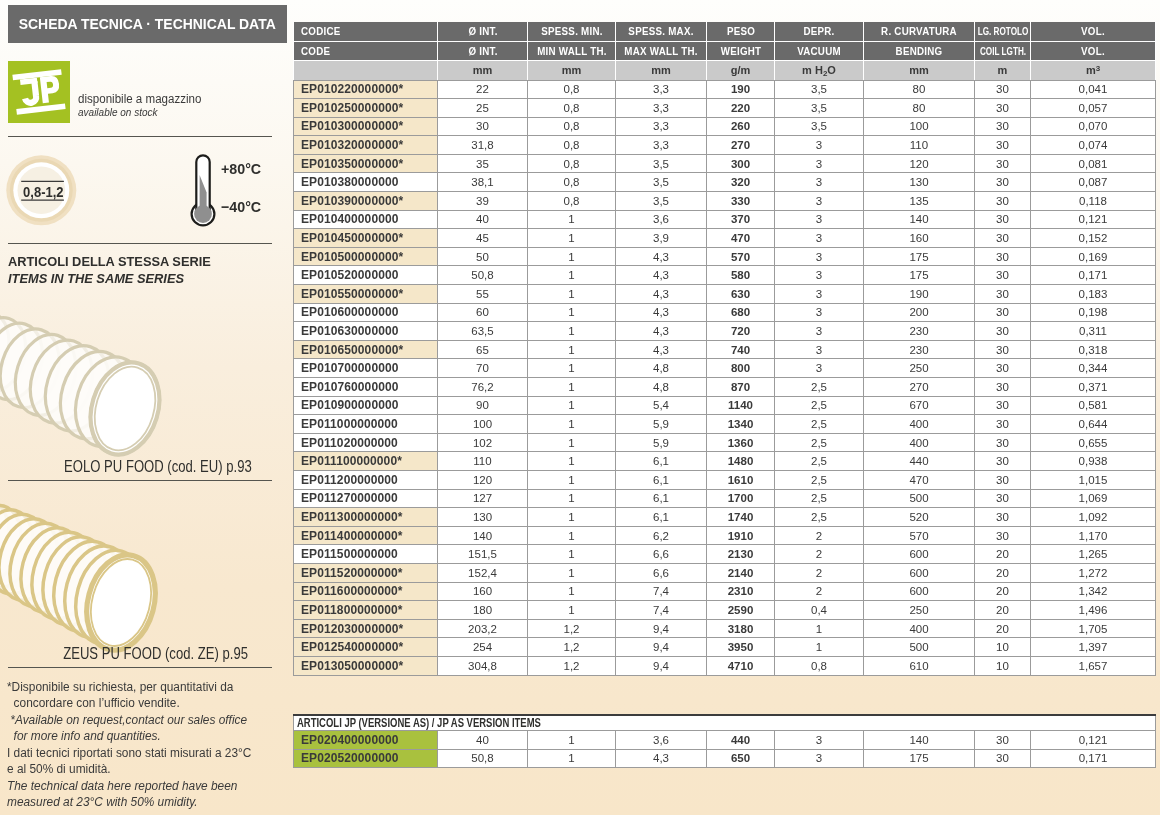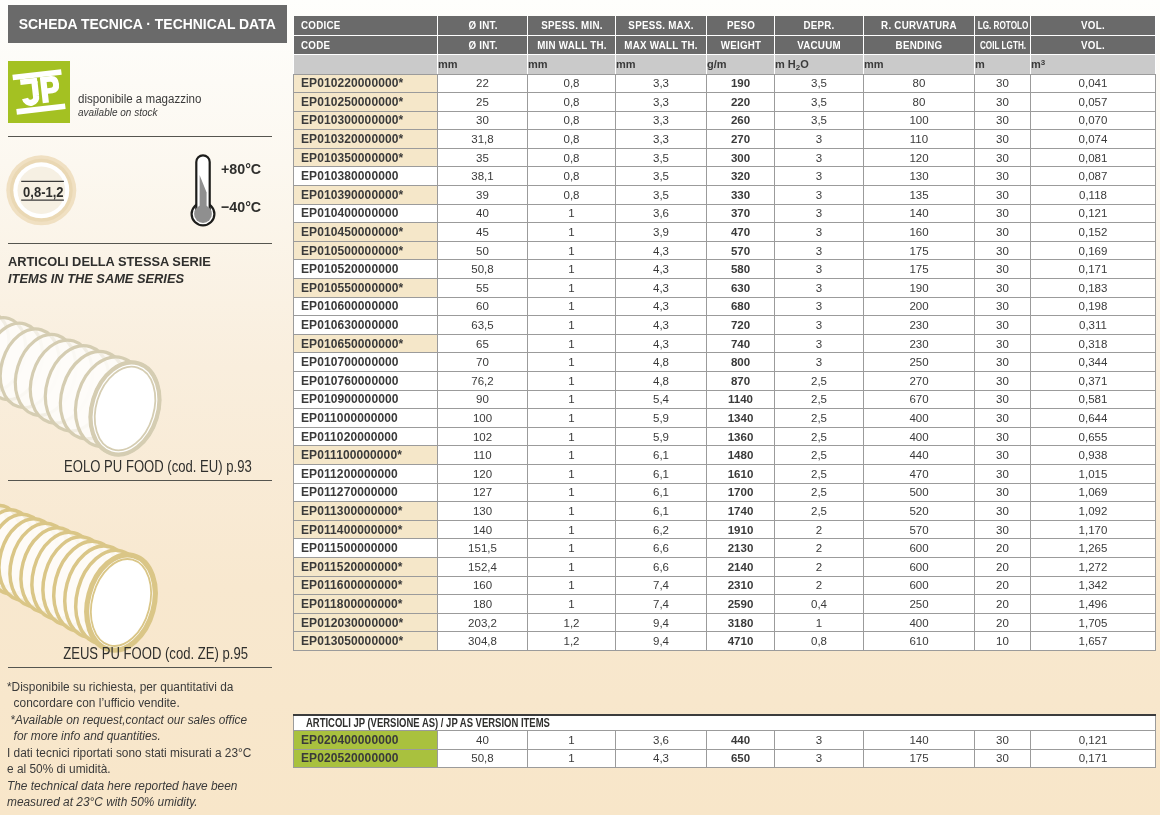--- a/index.html
+++ b/index.html
@@ -22,41 +22,41 @@
 .cap .sx { transform:scaleX(0.77); transform-origin:100% 50%; }
 .fnote { left:7px; font-size:12.5px; color:#3a3a3a; line-height:16.4px; width:350px; }
 .fn1 .sx { transform:scaleX(0.95); }
 .fn2 .sx { transform:scaleX(0.95); }
 .it { font-style:italic; }
 .tlabel { font-size:15px; font-weight:bold; color:#2f2f2d; line-height:15px; }
 .tlabel .sx { transform:scaleX(0.95); }
 
 
 table { border-collapse:collapse; table-layout:fixed; }
-.maintbl { left:293px; top:16px;border-radius:10px; }
+.maintbl { left:293px; top:22px;border-radius:10px; }
 td, th { overflow:hidden; white-space:nowrap; }
 thead th { background:#6a6a6a; color:#fff; font-size:11.5px; font-weight:bold;
   border:1px solid #fff; border-top:none; text-align:center; position:relative; }
 thead th .hx { position:absolute; left:50%; top:50%; transform:translate(-50%,-50%) scaleX(0.85); letter-spacing:0.3px; white-space:nowrap; }
 thead th.l .hx { left:7px; transform:translateY(-50%) scaleX(0.85); transform-origin:0 50%; }
 thead th.t8 .hx { transform:translate(-50%,-50%) scaleX(0.71); letter-spacing:0; }
 thead tr { height:19px; }
 tr.units td { background:#cacaca; color:#3a3a3a; font-weight:bold; font-size:11px;
-  text-align:left; border:1px solid #fff; border-bottom:1px solid #9b9b9b; height:20px; }
+  text-align:center; border:1px solid #fff; border-bottom:1px solid #9b9b9b; height:20px; }
 tr.units td sub { font-size:8px; line-height:0; vertical-align:-2px; }
 tr.units td sup { font-size:8px; line-height:0; vertical-align:3.5px; }
 tbody td { background:#fff; font-size:11.5px; color:#3a3a3a; text-align:center;
   border:1px solid #9b9b9b; height:18.6px; }
 tbody td.code { text-align:left; padding-left:7px; font-weight:bold; font-size:12px; letter-spacing:0.1px; }
 tbody td.beige { background:#f5e7c9; }
 tbody td.green { background:#a9c13e; }
 tbody td.b { font-weight:bold; }
 .astbl { left:293px; top:714px; }
 .astbl .ashdr td { background:#fff; font-weight:bold; font-size:12px; text-align:left;
-  padding-left:12px; color:#2f2f2d; border:1px solid #9b9b9b; border-top:2.5px solid #3c3c3c; height:15px; }
+  padding-left:3px; color:#2f2f2d; border:1px solid #9b9b9b; border-top:2.5px solid #3c3c3c; height:15px; }
 .astbl .ashdr .sx { transform:scaleX(0.79); }
 </style></head>
 <body>
 <div class="page">
 
   <div class="abs hdrbar"><span class="sx">SCHEDA TECNICA · TECHNICAL DATA</span></div>
 
   <svg class="abs" style="left:8px;top:61px" width="62" height="62" viewBox="0 0 62 62">
     <rect width="62" height="62" fill="#a4c122"></rect>
     <g transform="rotate(-6.5 31 31)">
@@ -574,20 +574,31 @@
           <td>203,2</td>
           <td>1,2</td>
           <td>9,4</td>
           <td class="b">3180</td>
           <td>1</td>
           <td>400</td>
           <td>20</td>
           <td>1,705</td>
         </tr>
 <tr>
+          <td class="code beige">EP012540000000*</td>
+          <td>254</td>
+          <td>1,2</td>
+          <td>9,4</td>
+          <td class="b">3950</td>
+          <td>1</td>
+          <td>500</td>
+          <td>10</td>
+          <td>1,397</td>
+        </tr>
+<tr>
           <td class="code beige">EP013050000000*</td>
           <td>304,8</td>
           <td>1,2</td>
           <td>9,4</td>
           <td class="b">4710</td>
           <td>0,8</td>
           <td>610</td>
           <td>10</td>
           <td>1,657</td>
         </tr>

